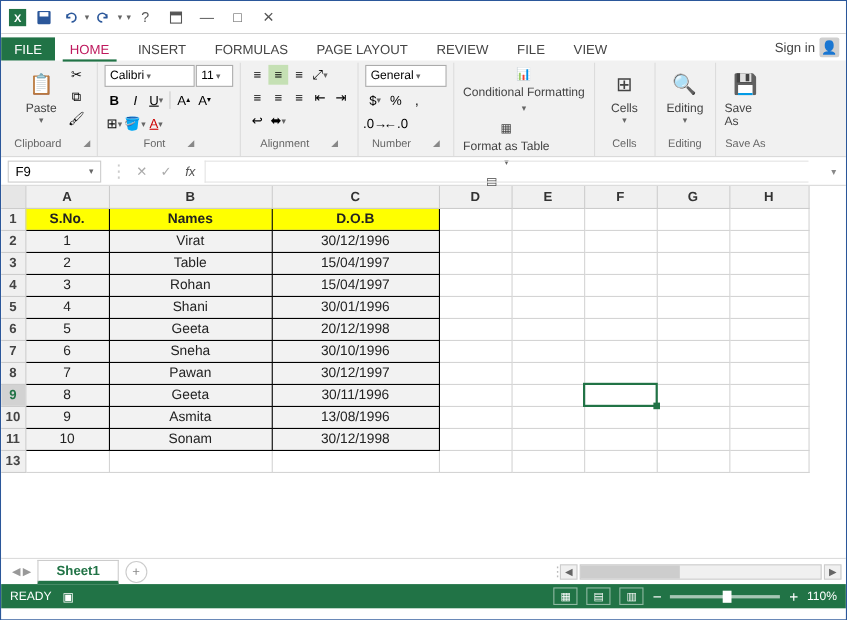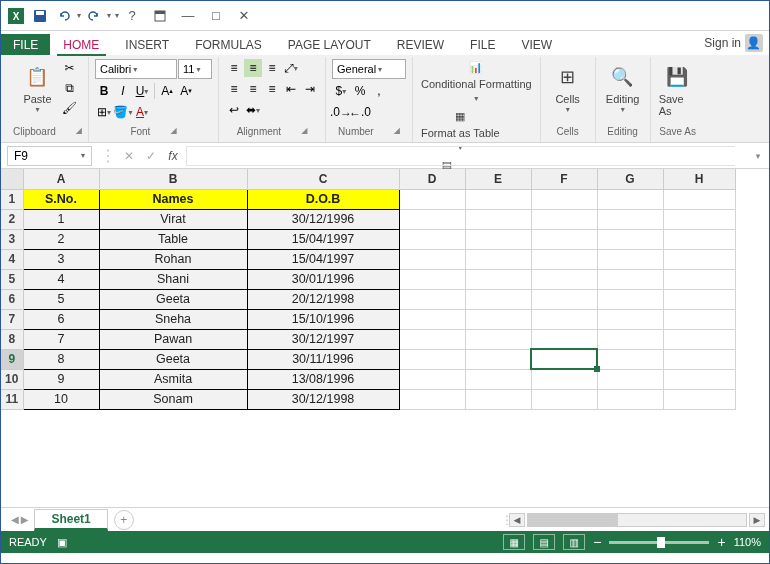--- a/index.html
+++ b/index.html
@@ -402,21 +402,21 @@
           <td class="cell"></td>
           <td class="cell"></td>
           <td class="cell"></td>
           <td class="cell"></td>
           <td class="cell"></td>
         </tr>
         <tr>
           <th class="rowhdr">7</th>
           <td class="cell bordered">6</td>
           <td class="cell bordered">Sneha</td>
-          <td class="cell bordered">15/10/1996</td>
+          <td class="cell bordered">30/10/1996</td>
           <td class="cell"></td>
           <td class="cell"></td>
           <td class="cell"></td>
           <td class="cell"></td>
           <td class="cell"></td>
         </tr>
         <tr>
           <th class="rowhdr">8</th>
           <td class="cell bordered">7</td>
           <td class="cell bordered">Pawan</td>
@@ -449,20 +449,31 @@
           <td class="cell"></td>
           <td class="cell"></td>
           <td class="cell"></td>
           <td class="cell"></td>
         </tr>
         <tr>
           <th class="rowhdr">11</th>
           <td class="cell bordered">10</td>
           <td class="cell bordered">Sonam</td>
           <td class="cell bordered">30/12/1998</td>
+          <td class="cell"></td>
+          <td class="cell"></td>
+          <td class="cell"></td>
+          <td class="cell"></td>
+          <td class="cell"></td>
+        </tr>
+        <tr>
+          <th class="rowhdr">13</th>
+          <td class="cell"></td>
+          <td class="cell"></td>
+          <td class="cell"></td>
           <td class="cell"></td>
           <td class="cell"></td>
           <td class="cell"></td>
           <td class="cell"></td>
           <td class="cell"></td>
         </tr>
       </tbody>
     </table>
 </div>
 

